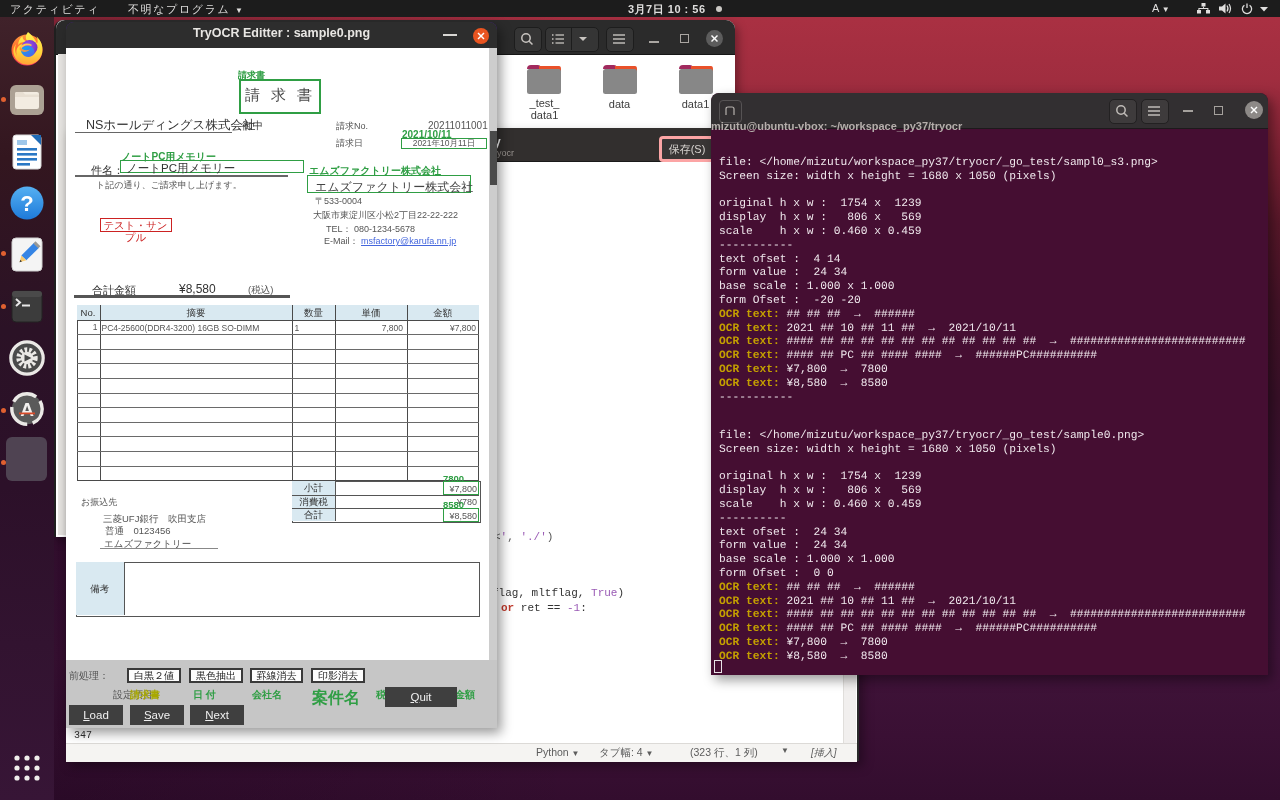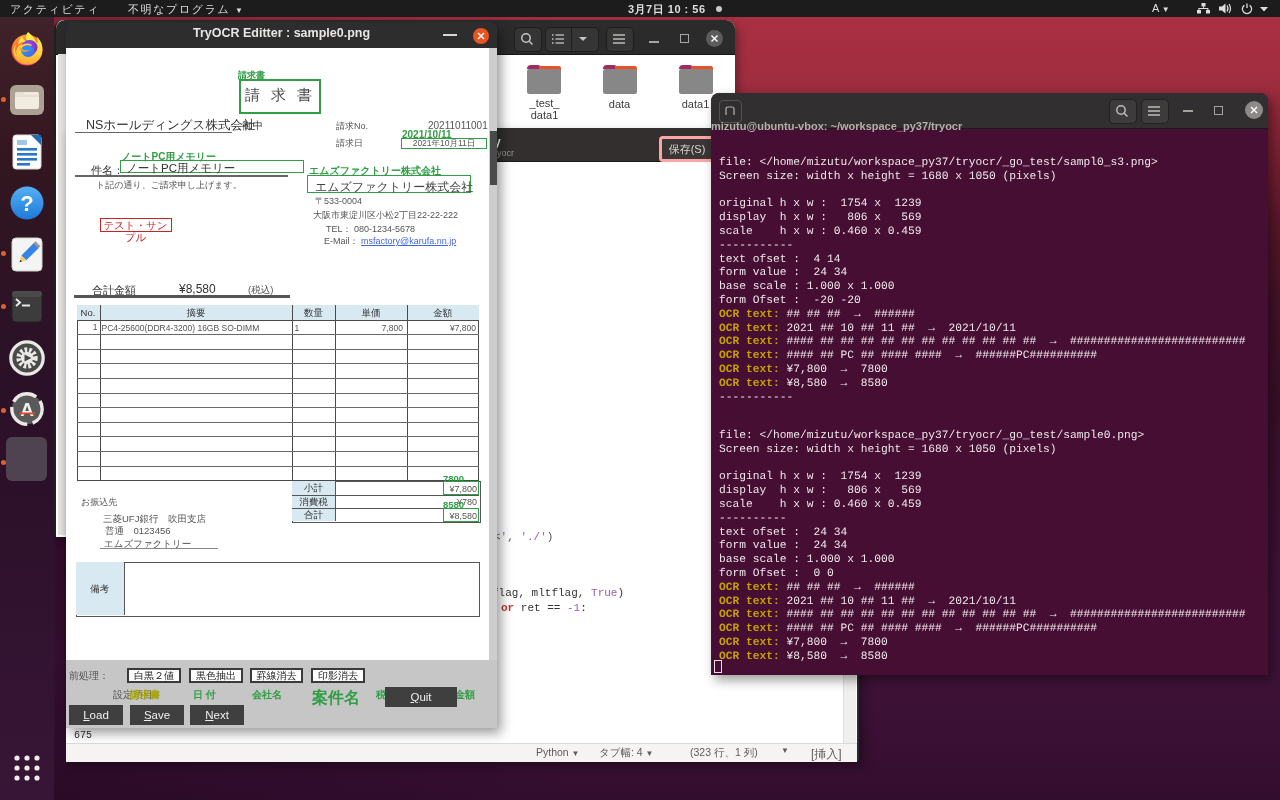--- a/index.html
+++ b/index.html
@@ -80,28 +80,28 @@
 
 <div class="abs" id="gedit" style="left:66px;top:128px;width:791px;height:633px;background:#ffffff;border-right:2px solid #2a2a2a;box-shadow:4px 5px 10px rgba(0,0,0,0.35);">
   <div class="abs" style="left:0;top:0;width:100%;height:33px;background:#322f2e;border-bottom:1px solid #1a1a1a;"></div>
   <div class="abs" style="left:428px;top:7px;color:#ffffff;font-weight:bold;font-size:12px;">y</div>
   <div class="abs" style="left:428px;top:20px;color:#9a9591;font-size:9px;">ryocr</div>
   <div class="abs" style="left:593px;top:8px;width:50px;height:20px;background:#393635;border:3px solid #fca5a5;border-radius:4px;color:#d8d4d0;font-size:11px;text-align:center;line-height:20px;">保存(S)</div>
 
   <div class="abs" style="left:428px;top:403px;font-family:'Liberation Mono',monospace;font-size:11px;color:#555;">&lt;<span style="color:#9a5bb5">'</span>, <span style="color:#9a5bb5">'./'</span>)</div>
   <div class="abs" style="left:426px;top:459px;font-family:'Liberation Mono',monospace;font-size:11px;color:#333;">flag, mltflag, <span style="color:#9a5bb5">True</span>)</div>
   <div class="abs" style="left:435px;top:474px;font-family:'Liberation Mono',monospace;font-size:11px;color:#333;"><b style="color:#c0392b">or</b> ret == <span style="color:#9a5bb5">-1</span>:</div>
-  <div class="abs" style="left:8px;top:602px;font-family:'Liberation Mono',monospace;font-size:10px;color:#333;">675</div>
+  <div class="abs" style="left:8px;top:602px;font-family:'Liberation Mono',monospace;font-size:10px;color:#333;">347</div>
 
   <div class="abs" style="left:0;top:615px;width:100%;height:18px;background:#f5f4f2;border-top:1px solid #dcdad7;"></div>
   <div class="abs" style="left:470px;top:618px;font-size:10.5px;color:#5c5c5c;">Python <span style="font-size:8px;">▼</span></div>
   <div class="abs" style="left:533px;top:618px;font-size:10.5px;color:#5c5c5c;">タブ幅: 4 <span style="font-size:8px;">▼</span></div>
   <div class="abs" style="left:624px;top:618px;font-size:10.5px;color:#5c5c5c;">(323 行、1 列)</div>
   <div class="abs" style="left:715px;top:618px;font-size:8px;color:#5c5c5c;">▼</div>
-  <div class="abs" style="left:745px;top:618px;font-size:12px;color:#5c5c5c;">[挿入]</div>
+  <div class="abs" style="left:745px;top:618px;font-size:10px;color:#5c5c5c;font-style:italic;">[挿入]</div>
   <div class="abs" style="left:777px;top:33px;width:12px;height:582px;background:#f1efee;border-left:1px solid #e0dedb;"></div>
 </div>
 
 <div class="abs" id="term" style="left:711px;top:93px;width:557px;height:582px;background:#450e32;border-radius:8px 8px 0 0;overflow:hidden;box-shadow:4px 5px 12px rgba(0,0,0,0.4);">
   <div class="abs" style="left:0;top:0;width:100%;height:35px;background:#322f31;border-radius:8px 8px 0 0;border-bottom:1px solid #1c1a1b;"></div>
   <div class="abs" style="left:8px;top:7px;width:21px;height:21px;border:1px solid #565354;border-radius:4px;"></div>
   <svg class="abs" style="left:13px;top:12px;" width="12" height="12" viewBox="0 0 12 12">
       <path d="M2 10 L2 4 Q2 2 4 2 L8 2 Q10 2 10 4 L10 10" fill="none" stroke="#b5b1ae" stroke-width="1.2"></path>
     </svg>
   <div class="abs" style="left:0;top:27px;width:530px;color:#b5aeab;font-size:11px;font-weight:bold;">mizutu@ubuntu-vbox: ~/workspace_py37/tryocr</div>

